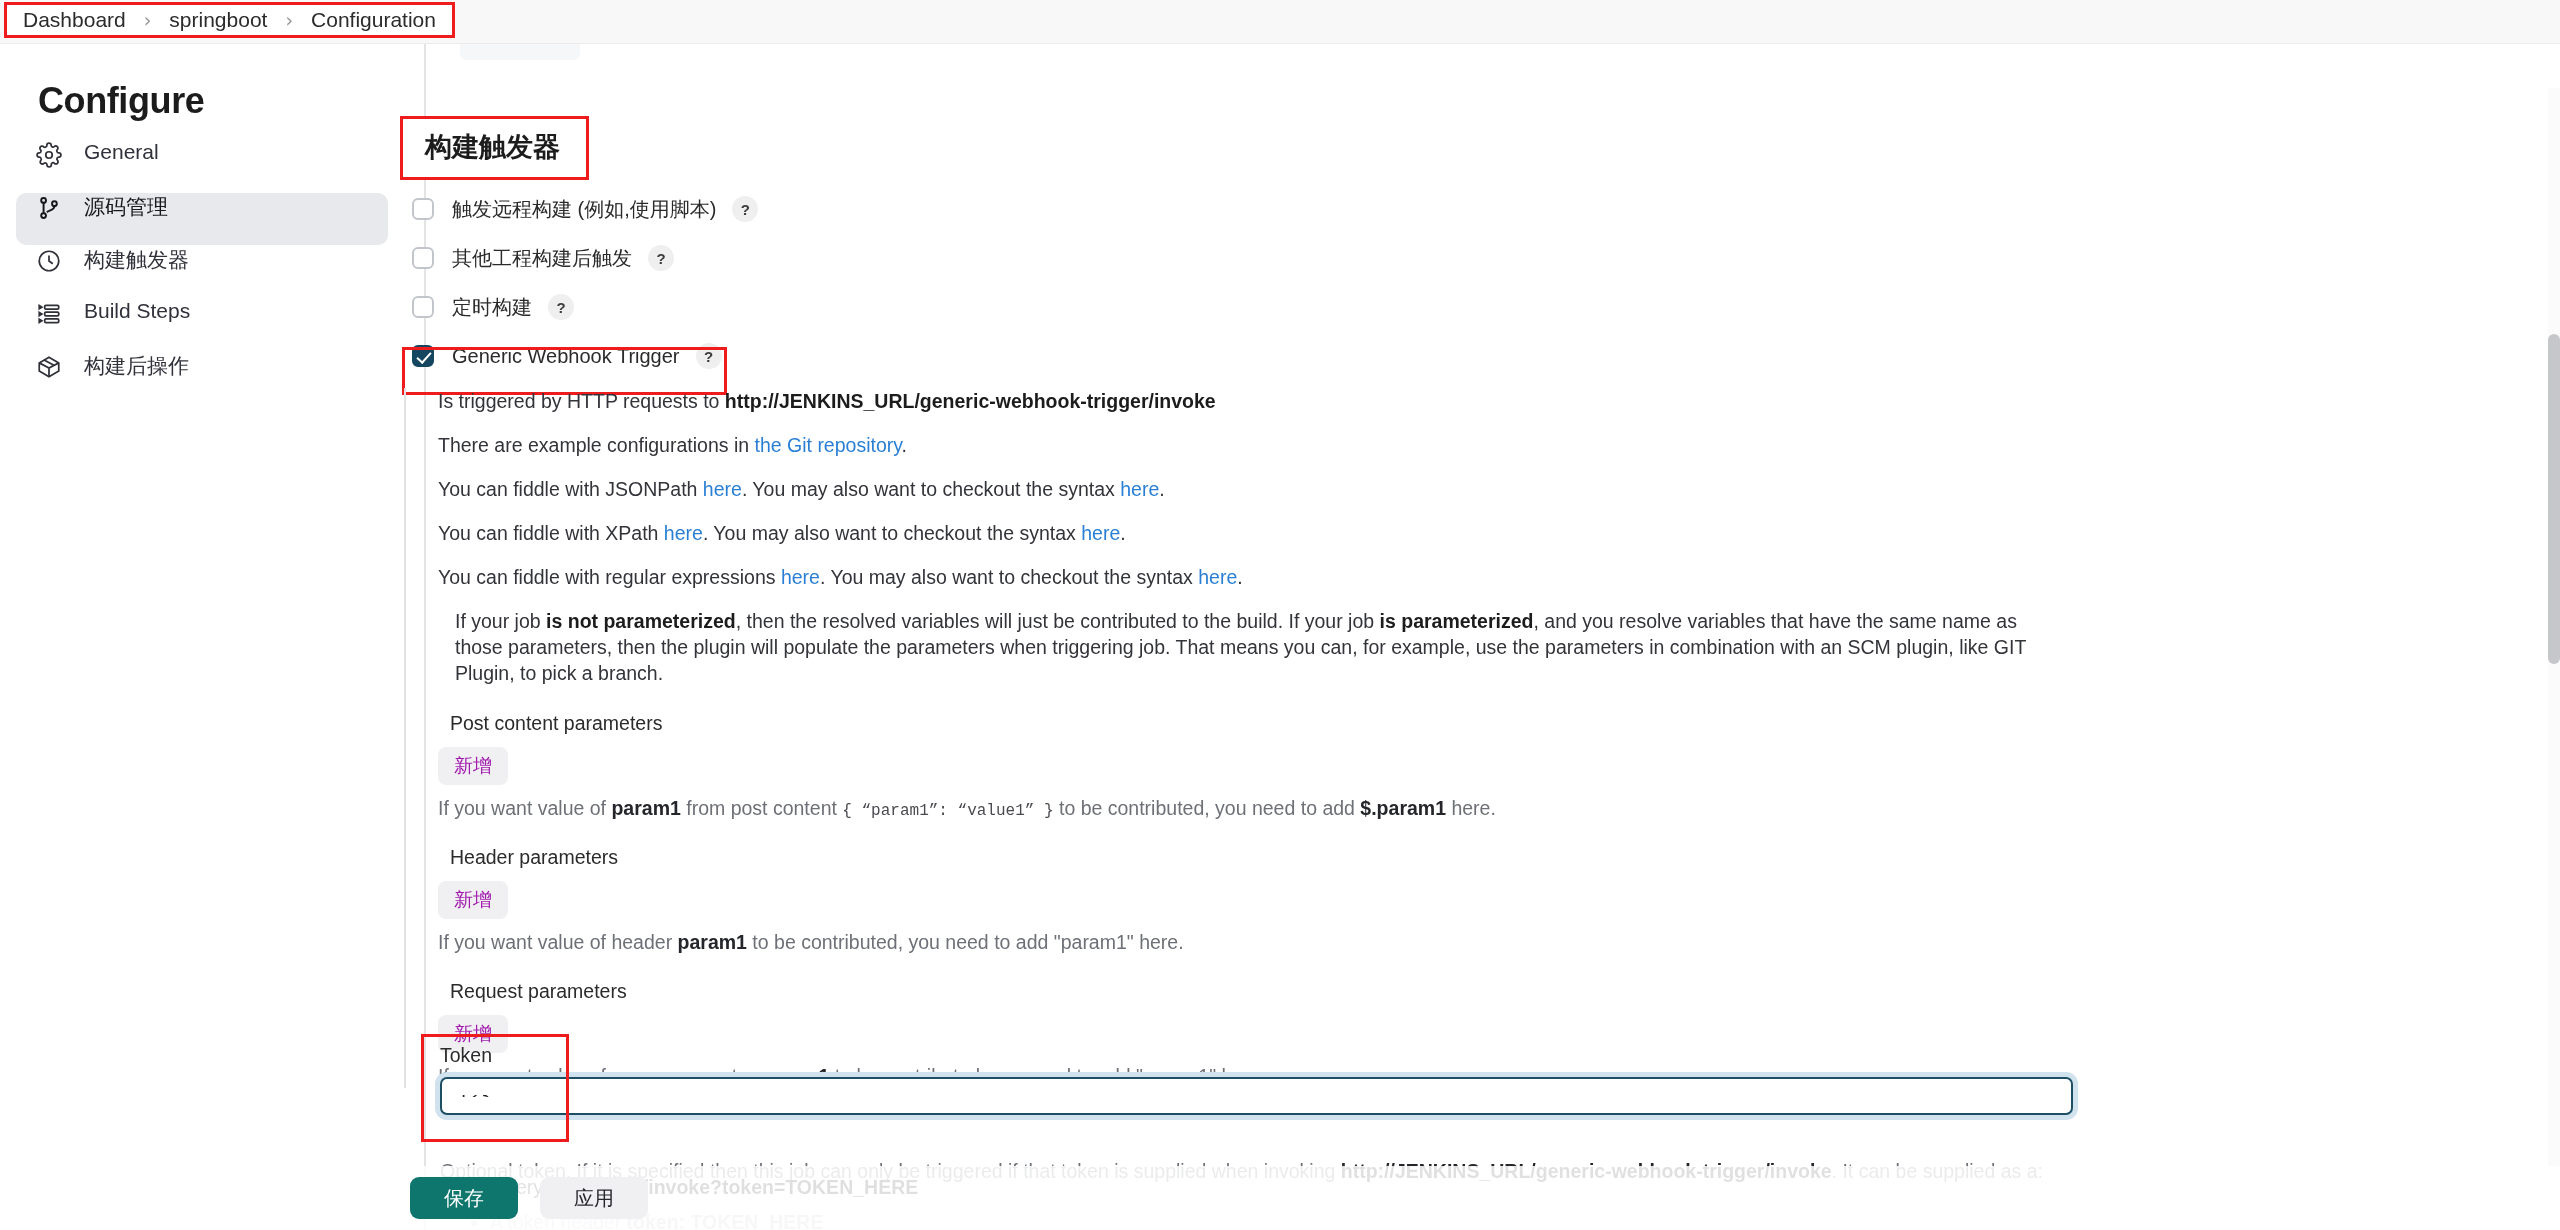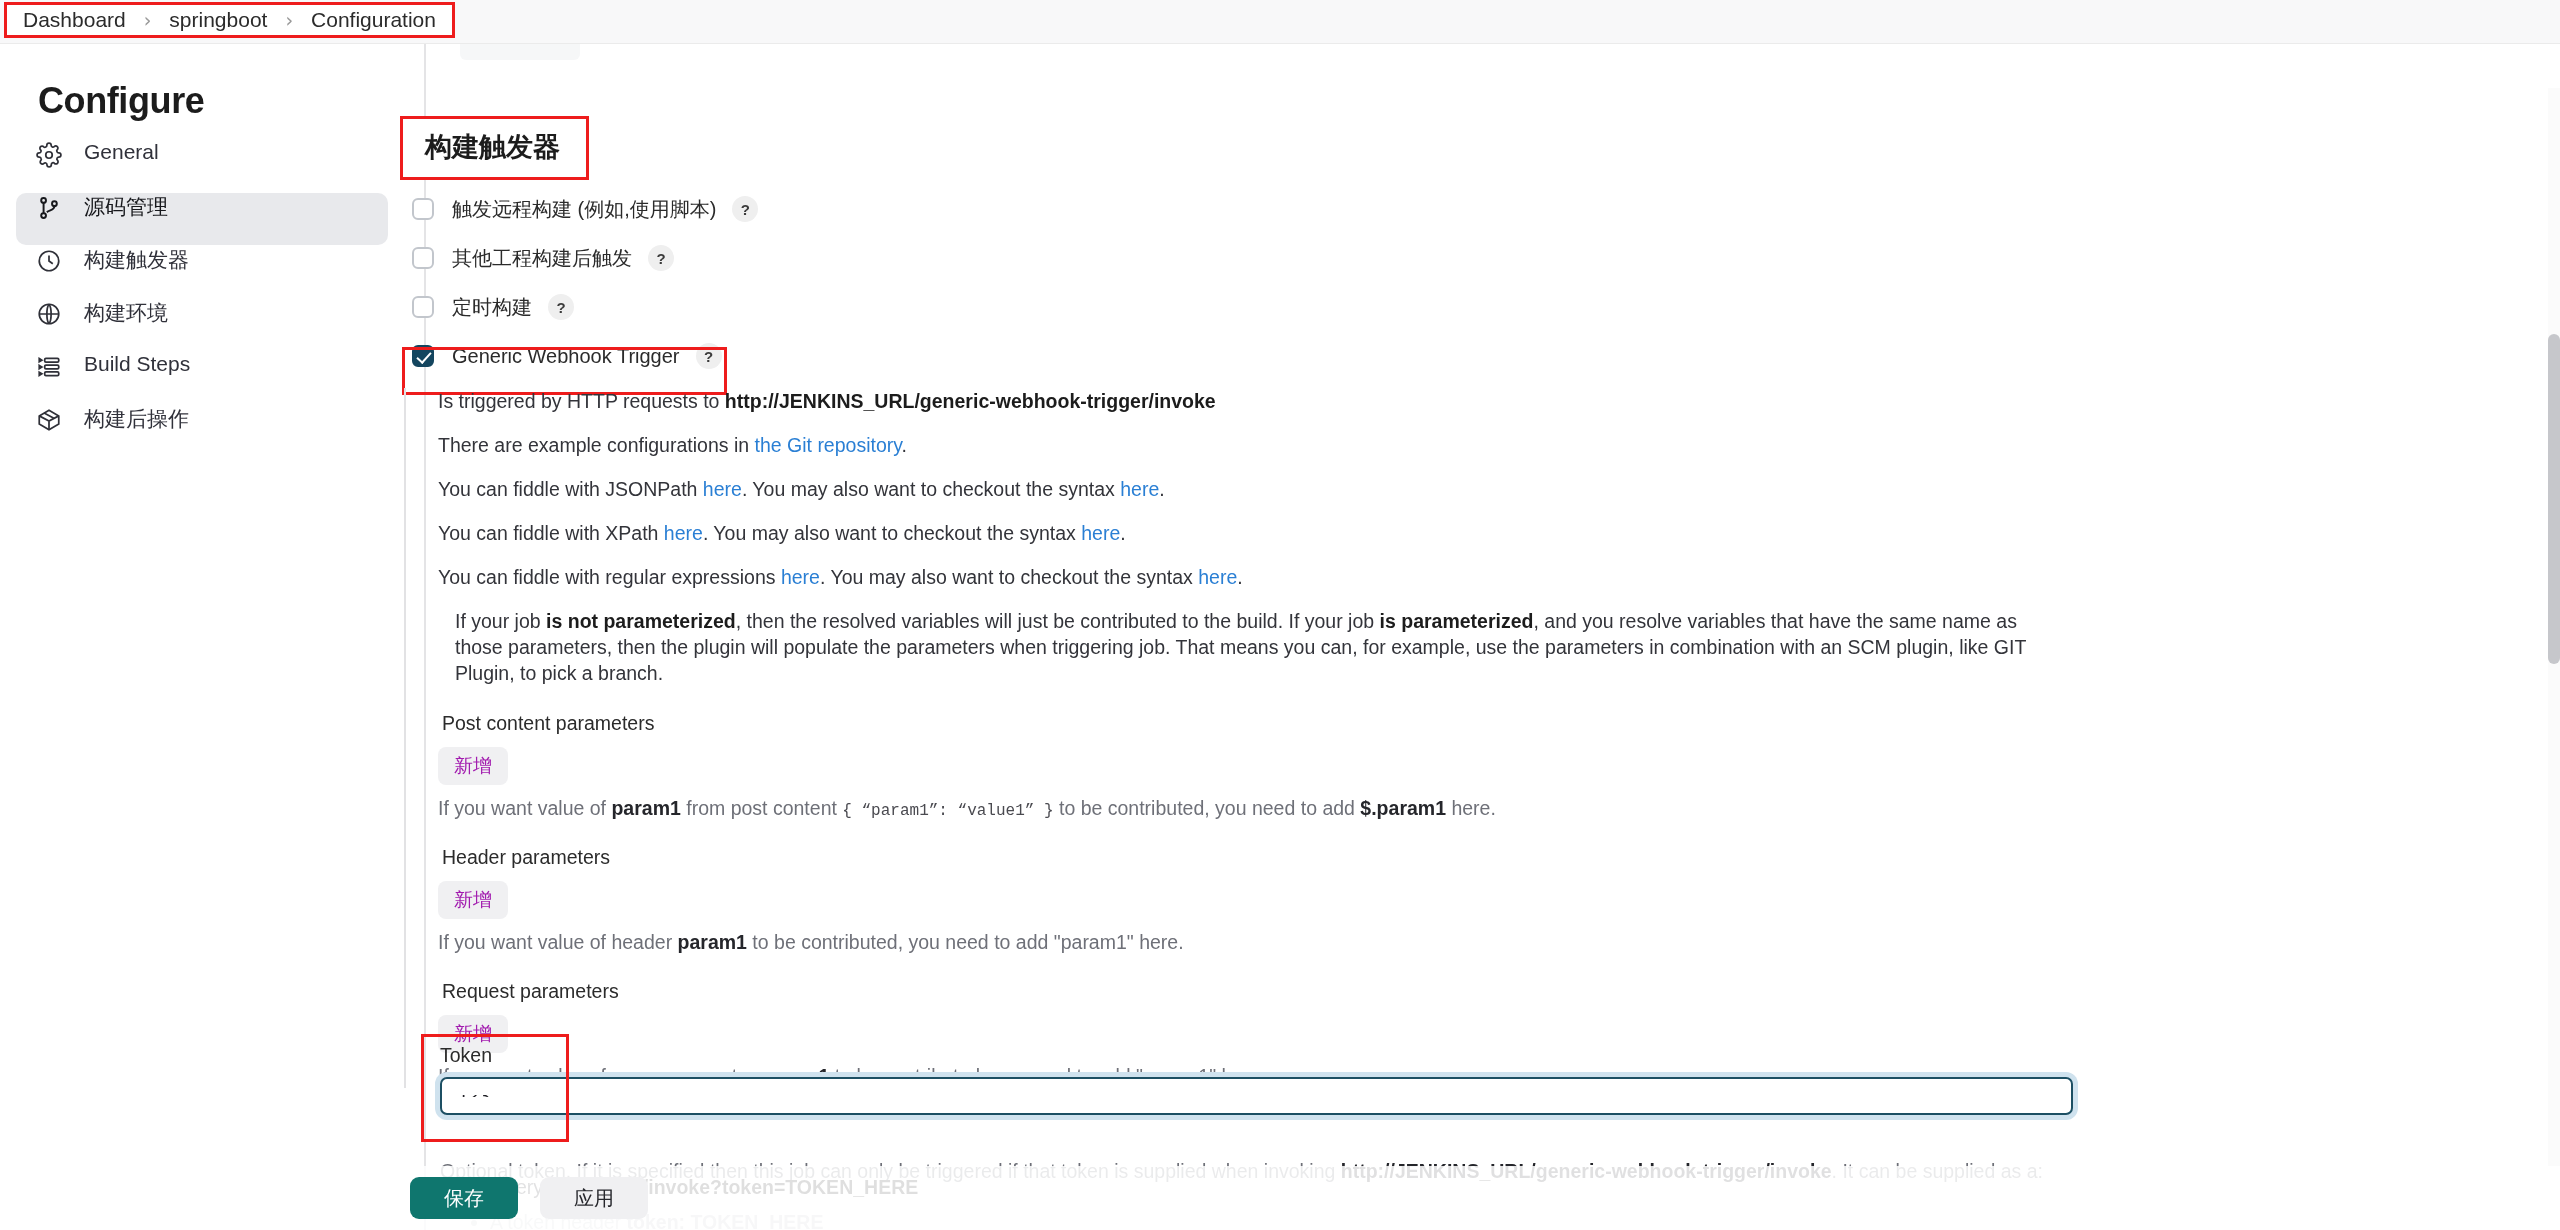--- a/index.html
+++ b/index.html
@@ -157,21 +157,21 @@
   .p.wrap { white-space: normal; max-width: 1600px; margin-left: 17px; }
   .p b { font-weight: bold; color: #1c1c1c; }
   .lnk { color: #2a7fd4; text-decoration: none; cursor: pointer; }
   .mono {
     font-family: "Liberation Mono", monospace;
     font-size: 16px; color: #4a4a50;
   }
 
   .grp-title {
     font-size: 19.5px; color: #2b2b2b;
-    margin: 26px 0 12px 4px;
+    margin: 26px 0 12px 12px;
   }
   .add-btn {
     display: inline-flex; align-items: center; justify-content: center;
     height: 38px; padding: 0 16px;
     background: #f0f0f2; color: #a21caf;
     border: none; border-radius: 8px;
     font-size: 19px; font-family: "Liberation Sans", sans-serif;
     cursor: pointer;
   }
   .sub-note {
@@ -301,29 +301,20 @@
     <div class="side-item">
       <span class="side-ico">
         <svg width="26" height="26" viewBox="0 0 24 24" fill="none" stroke="#2f3038" stroke-width="1.6">
           <circle cx="12" cy="12" r="9"></circle>
           <path d="M12 7v5l3.5 2.6"></path>
         </svg>
       </span>
       <span class="side-lab">构建触发器</span>
     </div>
 
-    <div class="side-item">
-      <span class="side-ico">
-        <svg width="26" height="26" viewBox="0 0 24 24" fill="none" stroke="#2f3038" stroke-width="1.6">
-          <circle cx="12" cy="12" r="9"></circle>
-          <path d="M3 12h18M12 3c2.6 3 2.6 15 0 18M12 3c-2.6 3-2.6 15 0 18"></path>
-        </svg>
-      </span>
-      <span class="side-lab">构建环境</span>
-    </div>
 
     <div class="side-item">
       <span class="side-ico">
         <svg width="26" height="26" viewBox="0 0 24 24" fill="none" stroke="#2f3038" stroke-width="1.6">
           <rect x="8" y="4" width="13" height="3.4" rx="1.2"></rect>
           <rect x="8" y="10.3" width="13" height="3.4" rx="1.2"></rect>
           <rect x="8" y="16.6" width="13" height="3.4" rx="1.2"></rect>
           <path d="M3 4.2l2.4 1.5L3 7.2z" fill="#2f3038"></path>
           <path d="M3 10.5l2.4 1.5L3 13.5z" fill="#2f3038"></path>
           <path d="M3 16.8l2.4 1.5L3 19.8z" fill="#2f3038"></path>

